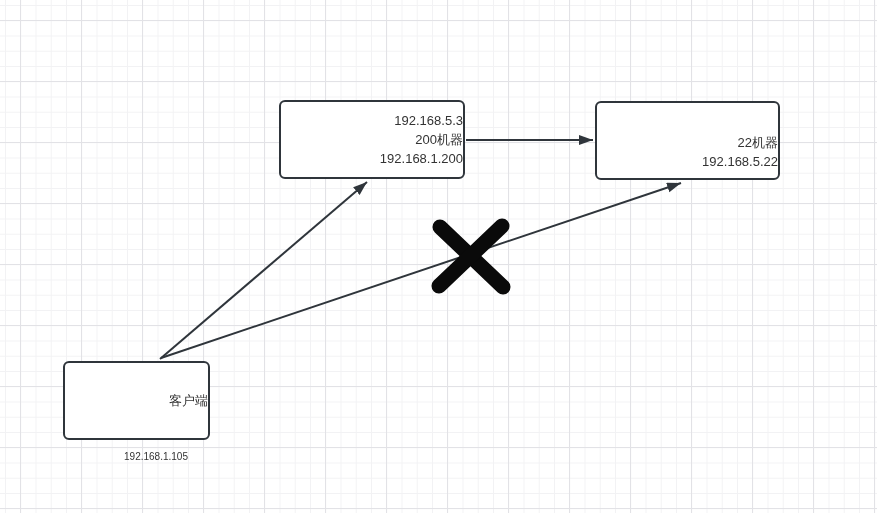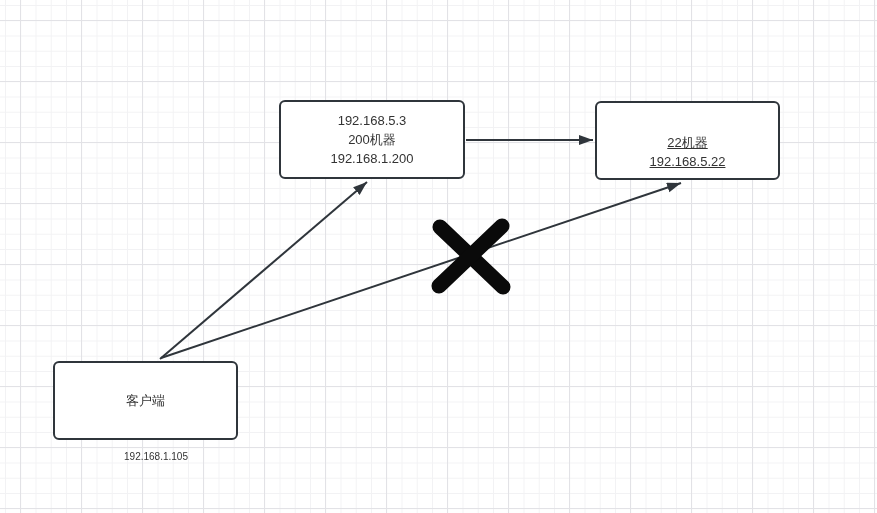--- a/index.html
+++ b/index.html
@@ -42,30 +42,30 @@
     stroke-linecap: round;
   }
   .node {
     position: absolute;
     box-sizing: border-box;
     background: var(--node-fill, #ffffff);
     border: 2px solid var(--stroke, #2f353b);
     border-radius: 6px;
     display: flex;
     flex-direction: column;
-    align-items: center;
+    align-items: flex-end;
     justify-content: center;
     text-align: center;
     color: var(--text, #333333);
     font-size: 13px;
     line-height: 19px;
   }
   .node-relay  { left: 279px; top: 100px; width: 186px; height: 79px; }
-  .node-target { left: 595px; top: 101px; width: 185px; height: 79px; padding-top: 22px; text-decoration: underline; }
-  .node-client { left: 53px;  top: 361px; width: 185px; height: 79px; }
+  .node-target { left: 595px; top: 101px; width: 185px; height: 79px; padding-top: 22px; }
+  .node-client { left: 63px;  top: 361px; width: 147px; height: 79px; }
   .caption {
     position: absolute;
     left: 63px;
     top: 449px;
     width: 186px;
     text-align: center;
     color: var(--text, #333333);
     font-size: 10px;
     line-height: 16px;
   }

